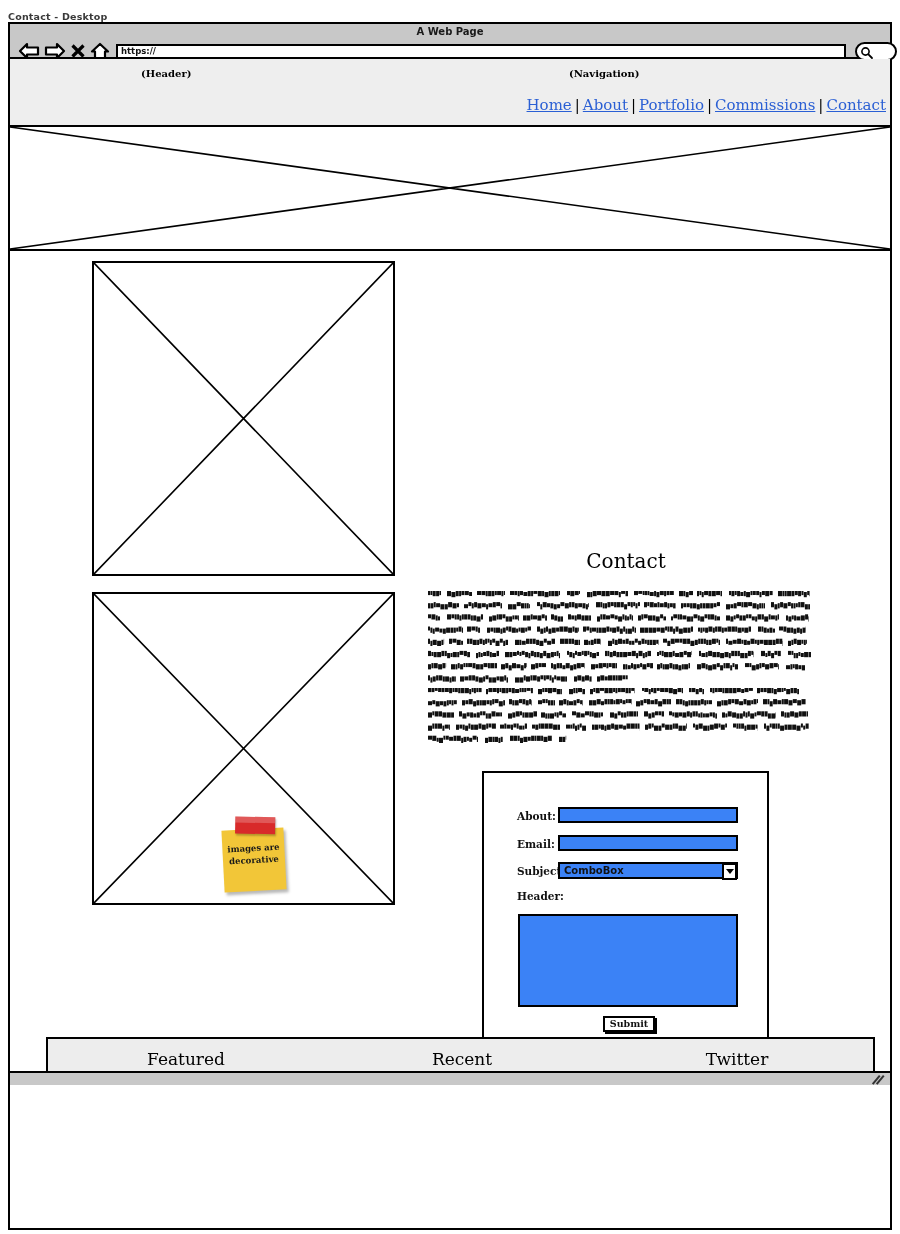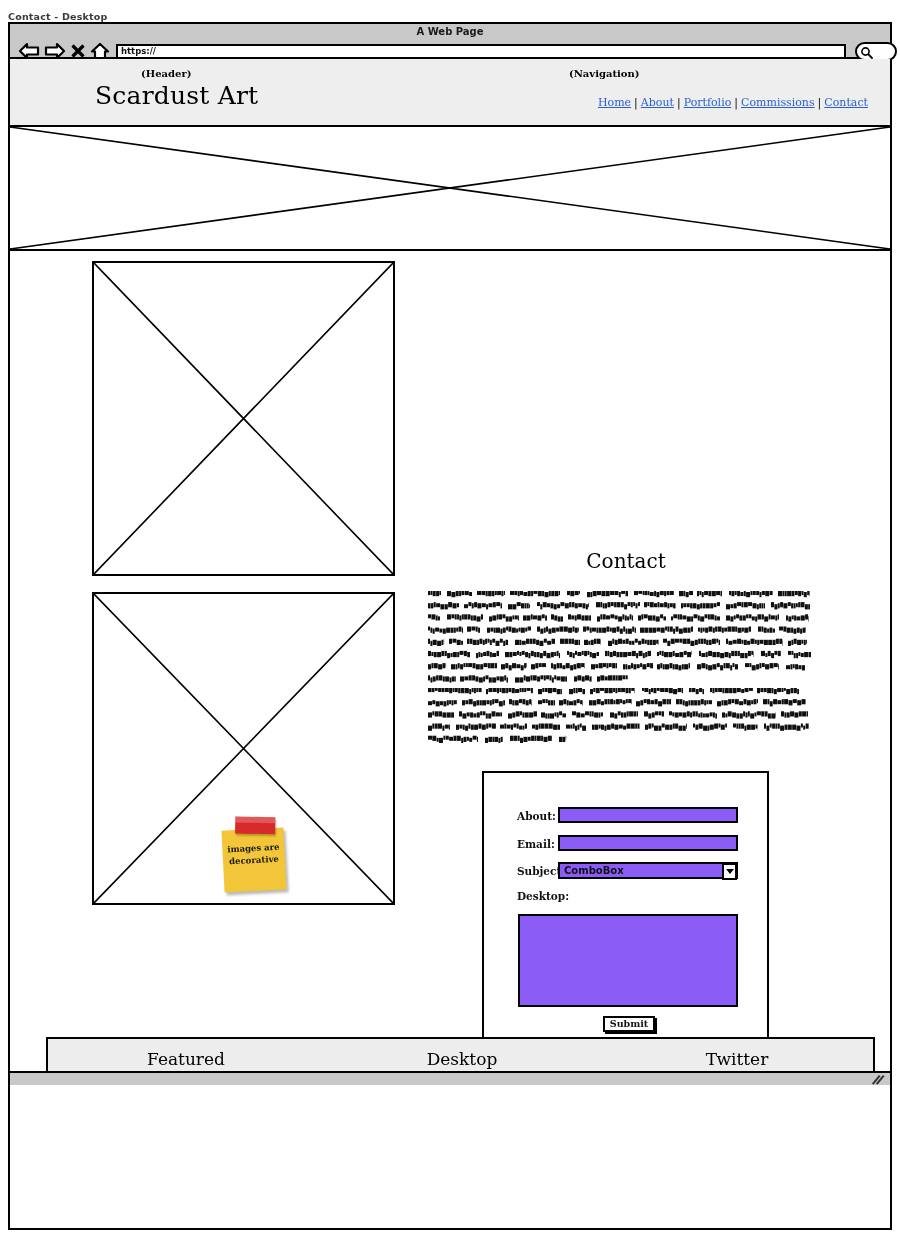--- a/index.html
+++ b/index.html
@@ -116,22 +116,22 @@
   .hdr-label.left  { left: 131px; top: 9px; }
   .hdr-label.right { left: 559px; top: 9px; }
   .brand {
     position: absolute;
     left: 85px; top: 22px;
     font-size: 25px;
     letter-spacing: .2px;
   }
   .nav {
     position: absolute;
-    right: 22px; top: 37px;
-    font-size: 11px;
+    right: 4px; top: 37px;
+    font-size: 15px;
     white-space: nowrap;
   }
   .nav a {
     color: #2a5fd4;
     text-decoration: underline;
   }
   .nav .sep {
     color: #000;
     padding: 0 3px;
   }
@@ -221,21 +221,21 @@
   .f-label {
     position: absolute;
     font-family: "DejaVu Serif", "Liberation Serif", serif;
     font-size: 10.5px;
     font-weight: bold;
     color: #111;
   }
   .f-input {
     position: absolute;
     border: 2px solid #000;
-    background: #8b5cf6;
+    background: #3b82f6;
     box-sizing: border-box;
   }
   #in-name    { left: 74px; top: 34px; width: 180px; height: 16px; }
   #in-email   { left: 74px; top: 62px; width: 180px; height: 16px; }
   #in-subject { left: 74px; top: 89px; width: 180px; height: 17px; }
   #in-message { left: 34px; top: 141px; width: 220px; height: 93px; }
 
   #lb-name    { left: 33px; top: 37px; }
   #lb-email   { left: 33px; top: 65px; }
   #lb-subject { left: 33px; top: 92px; }
@@ -405,21 +405,20 @@
       </div>
 
     </div>
   </div>
 
   <div class="viewport">
 
     <div class="site-header">
       <div class="hdr-label left">(Header)</div>
       <div class="hdr-label right">(Navigation)</div>
-      <div class="brand">Scardust Art</div>
 
       <div class="nav">
         <a href="#">Home</a><span class="sep">|</span><a href="#">About</a><span class="sep">|</span><a href="#">Portfolio</a><span class="sep">|</span><a href="#">Commissions</a><span class="sep">|</span><a href="#">Contact</a>
       </div>
     </div>
 
     <div class="banner">
       <div class="xbox">
         <svg viewBox="0 0 880 120" preserveAspectRatio="none">
           <path d="M0 0 L880 120 M880 0 L0 120" stroke="#000" stroke-width="1.6" vector-effect="non-scaling-stroke" fill="none"></path>
@@ -1907,35 +1906,35 @@
 
         <div class="f-label" id="lb-email">Email:</div>
         <div class="f-input" id="in-email"></div>
 
         <div class="f-label" id="lb-subject">Subject:</div>
         <div class="f-input" id="in-subject">
           <span class="combo-text">ComboBox</span>
           <span class="combo-arrow"></span>
         </div>
 
-        <div class="f-label" id="lb-message">Desktop:</div>
+        <div class="f-label" id="lb-message">Header:</div>
         <div class="f-input" id="in-message"></div>
 
         <div class="submit-btn">Submit</div>
       </div>
 
     </div>
 
     <div class="cards">
       <div class="card-col">
         <div class="card-title">Featured</div>
         <div class="card-circle"></div>
       </div>
       <div class="card-col">
-        <div class="card-title">Desktop</div>
+        <div class="card-title">Recent</div>
         <div class="card-circle"></div>
       </div>
       <div class="card-col">
         <div class="card-title">Twitter</div>
         <div class="card-circle"></div>
       </div>
     </div>
 
 
   </div>

